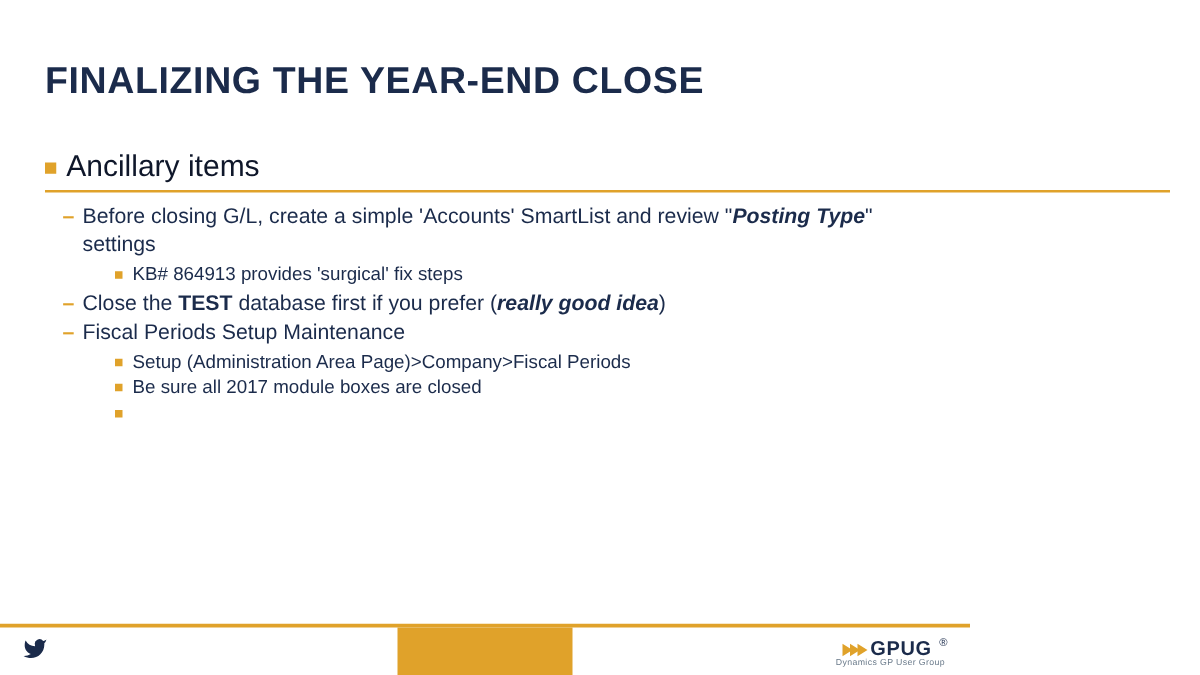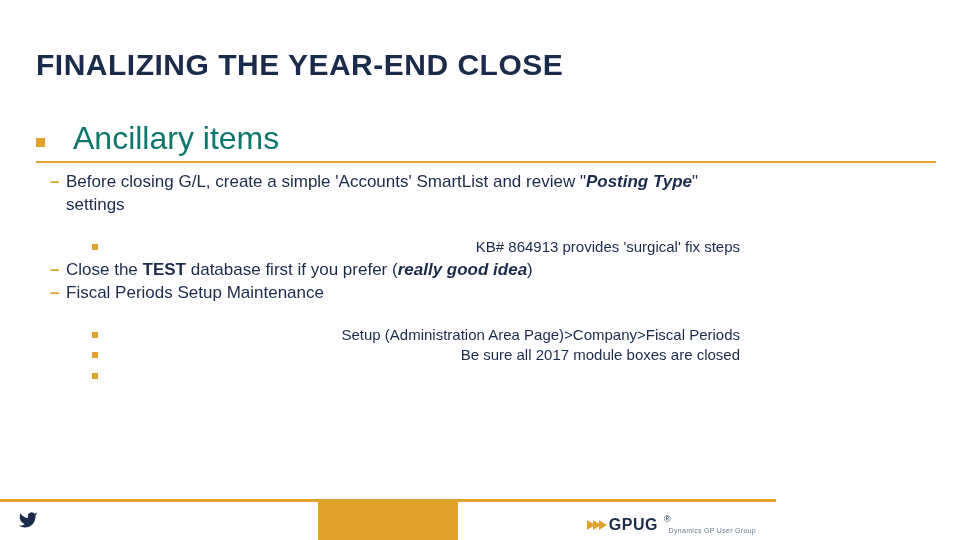--- a/index.html
+++ b/index.html
@@ -36,24 +36,23 @@
   }
   .sq-bullet {
     display: inline-block;
     width: 9px; height: 9px;
     background: #e0a22a;
     margin-right: 2px;
     position: relative;
     top: -2px;
   }
   .sec-head-text {
-    font-size: 32px;
-    color: #0f766e;
+    font-size: 24px;
+    color: #0f172a;
     font-weight: 400;
-    margin-left: 20px;
   }
   .underline-sec {
     border-bottom: 2px solid #e0a22a;
     height: 0;
     margin-top: -2px;
     margin-bottom: 8px;
     width: 900px;
   }
 
   ul.dash { list-style: none; padding-left: 18px; }
@@ -65,21 +64,21 @@
     color: #1b2b4b;
   }
   ul.dash > li::before {
     content: "–";
     position: absolute;
     left: -4px;
     color: #e0a22a;
     font-weight: 600;
   }
 
-  ul.sq { list-style: none; padding-left: 26px; margin-top: 20px; margin-bottom: 2px; text-align: right;}
+  ul.sq { list-style: none; padding-left: 26px; margin-top: 2px; margin-bottom: 2px;}
   ul.sq > li {
     position: relative;
     padding-left: 14px;
     font-size: 15px;
     line-height: 1.35;
     color: #1b2b4b;
   }
   ul.sq > li::before {
     content: "";
     position: absolute;
@@ -125,20 +124,21 @@
     position: absolute;
     left: 18px; bottom: 6px;
     color: #1b2b4b;
   }
   .twitter svg { width: 20px; height: 20px; fill: #1b2b4b; }
 
   .logo {
     position: absolute;
     right: 20px; bottom: 6px;
     display: flex;
+    flex-direction: column;
     align-items: flex-end;
     justify-content: flex-end;
   }
   .logo-row { display: flex; align-items: center; gap: 4px; }
   .chevrons { display: flex; gap: -2px; }
   .chevrons span {
     display: inline-block;
     width: 0; height: 0;
     border-top: 5px solid transparent;
     border-bottom: 5px solid transparent;

